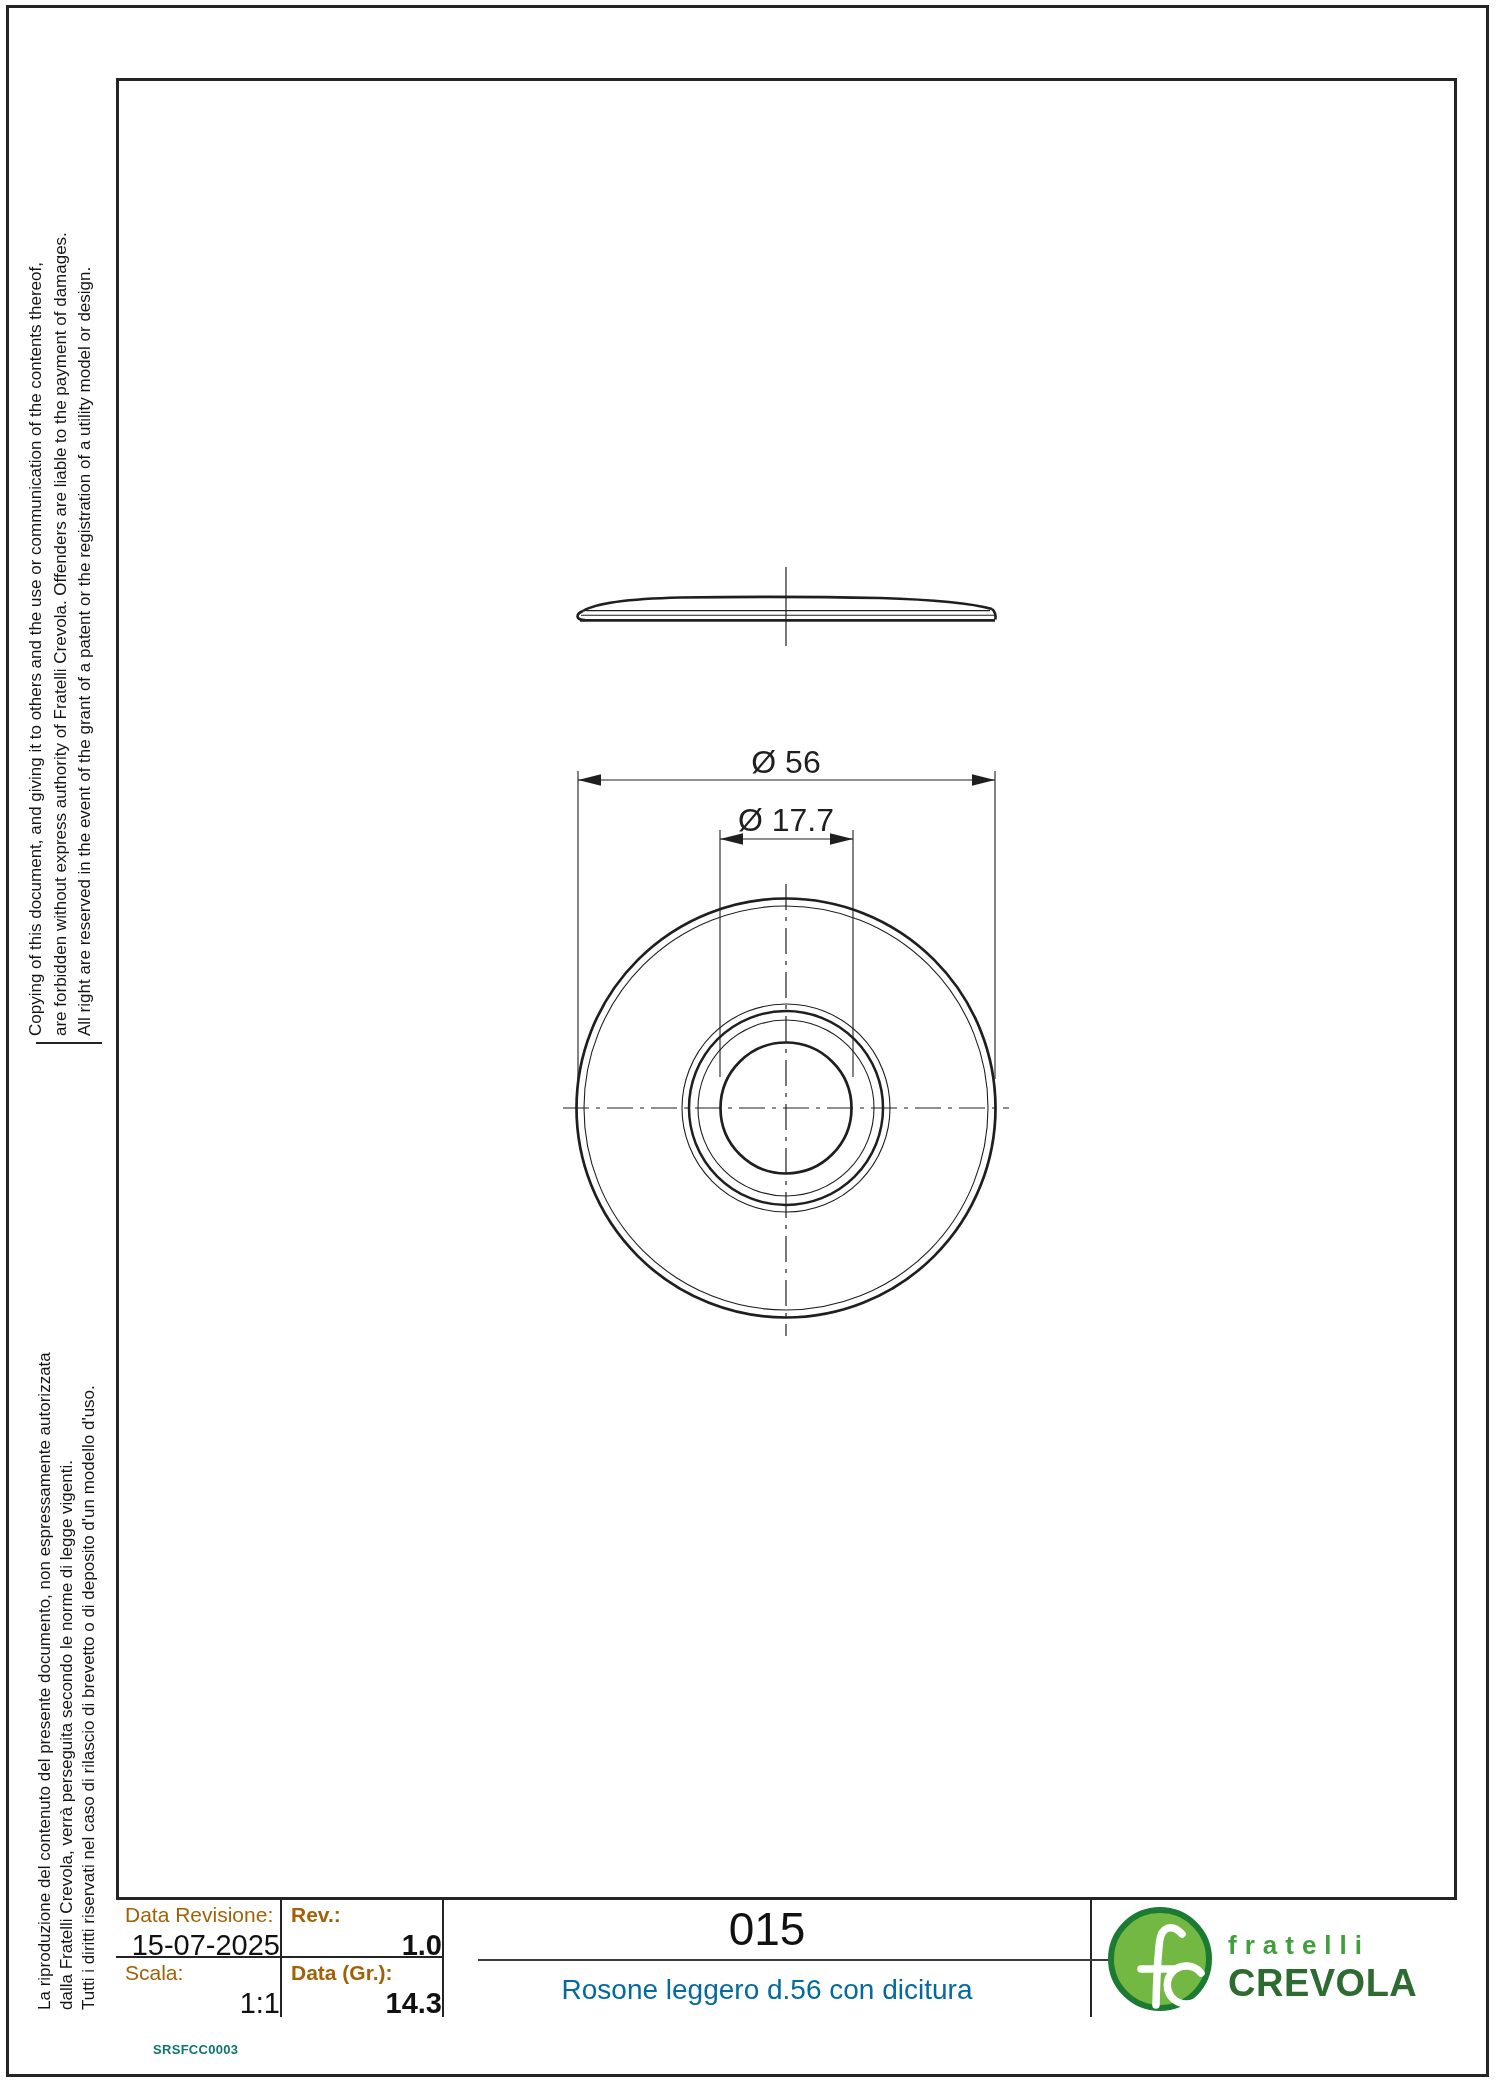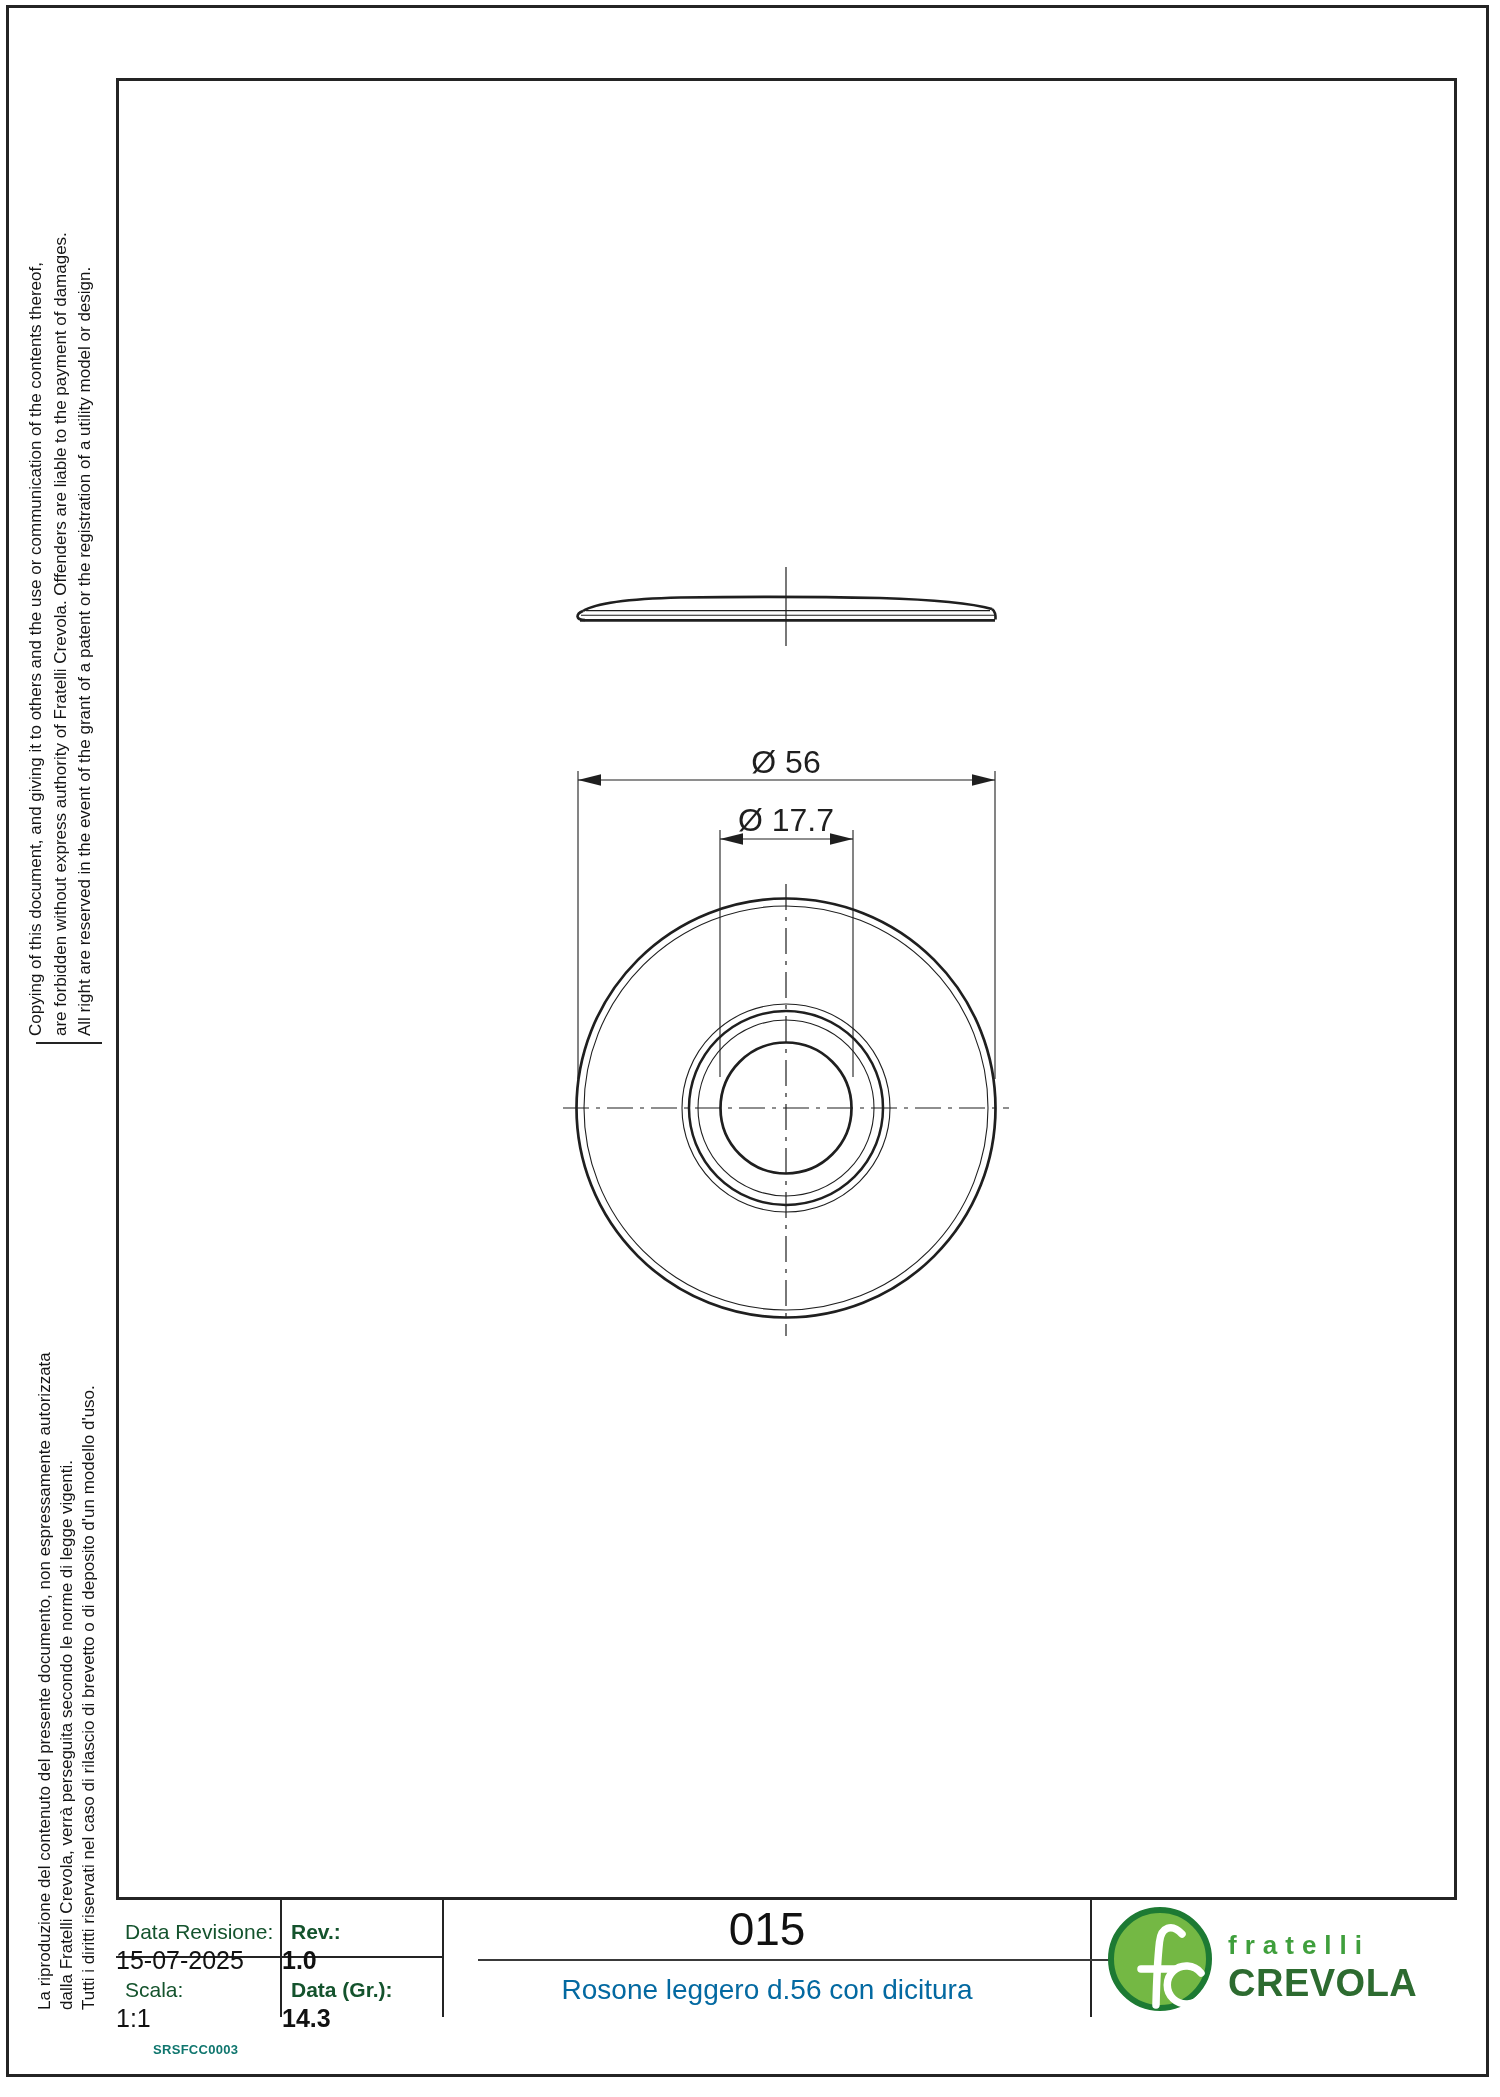--- a/index.html
+++ b/index.html
@@ -23,22 +23,22 @@
   
   .title-block{position:absolute;left:116px;top:1897px;width:1341px;height:120px;
     border-top:3px solid #242424;box-sizing:border-box;display:flex;background:#fff;}
   .tb-col{box-sizing:border-box;height:100%;}
   .tb-col1{width:166px;border-right:2px solid #242424;}
   .tb-col2{width:162px;border-right:2px solid #242424;font-weight:bold;}
   .tb-col3{width:648px;border-right:2px solid #242424;position:relative;}
   .tb-col4{flex:1;position:relative;}
   .tb-cell{box-sizing:border-box;height:58px;}
   .tb-cell.first{border-bottom:2px solid #242424;}
-  .tb-label{font-size:21px;color:#14532d;padding:20px 0 0 9px;}
-  .tb-value{font-size:25px;color:#111;text-align:left;margin-top:2px;}
+  .tb-label{font-size:21px;color:#a16207;padding:3px 0 0 9px;}
+  .tb-value{font-size:29px;color:#111;text-align:right;margin-top:2px;}
   .part-number{position:absolute;left:0;top:2px;width:100%;text-align:center;
     font-size:46px;color:#111;}
   .part-sep{position:absolute;left:34px;top:59px;width:661px;height:0;
     border-top:2px solid #3a3a3a;}
   .part-name{position:absolute;left:0;top:74px;width:100%;text-align:center;
     font-size:28px;color:#0369a1;}
   
   .logo-circle{position:absolute;left:16px;top:7px;width:104px;height:104px;
     border-radius:50%;box-sizing:border-box;}
   .logo-wordmark{position:absolute;left:136px;top:30px;}

